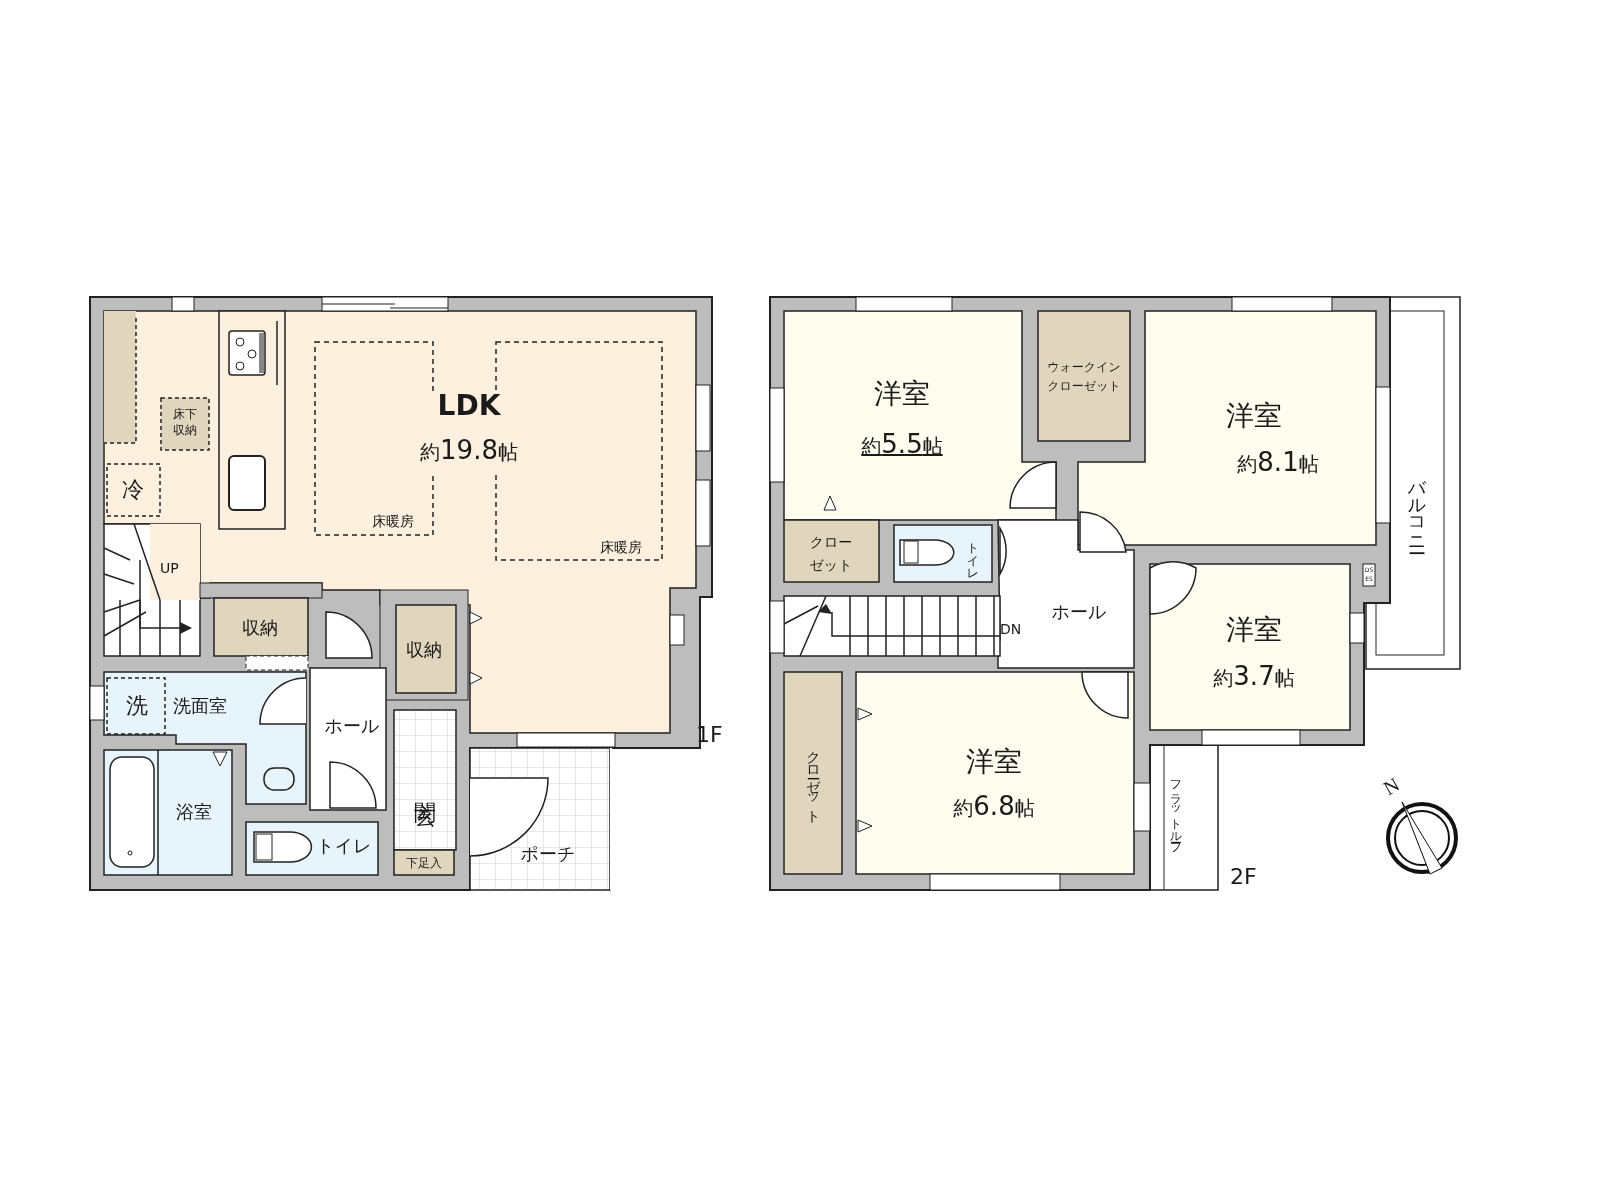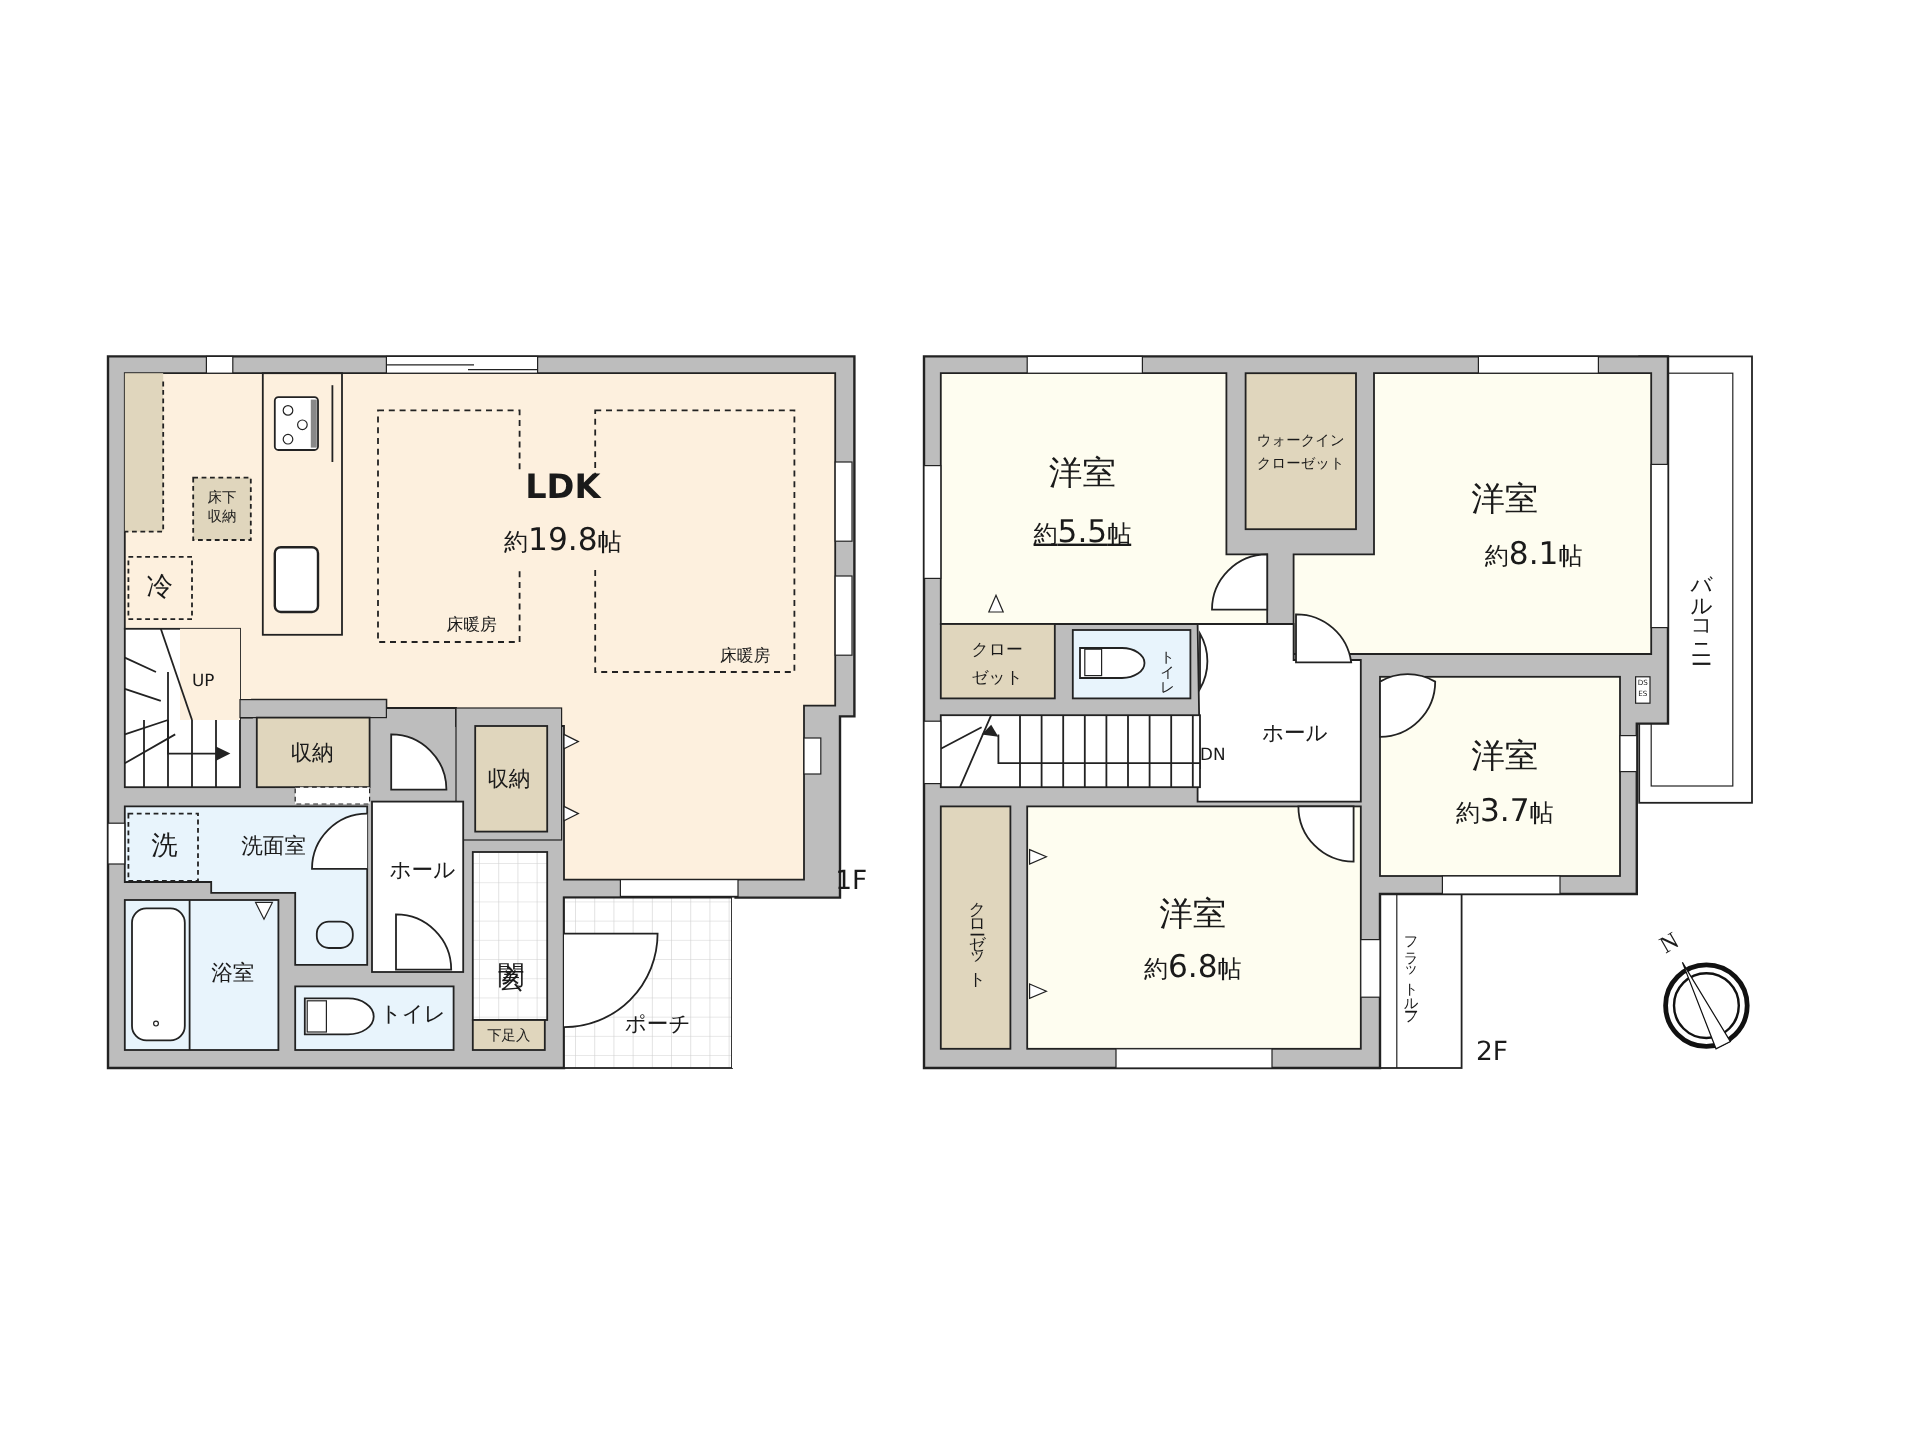--- a/index.html
+++ b/index.html
@@ -183,21 +183,21 @@
 </svg>
 
 <div class="lbl center room-name" style="left:469px;top:406px;font-weight:bold;">LDK</div>
 <div class="lbl center room-size" style="left:469px;top:450px;">
   <span>約</span><span class="num">19.8</span><span>帖</span>
 </div>
 <div class="lbl micro center" style="left:185px;top:414px;">床下</div>
 <div class="lbl micro center" style="left:185px;top:430px;">収納</div>
 <div class="lbl center" style="left:133px;top:490px;font-size:22px;">冷</div>
 <div class="lbl center" style="left:137px;top:706px;font-size:22px;">洗</div>
-<div class="lbl center small" style="left:228px;top:706px;">洗面室</div>
+<div class="lbl center small" style="left:200px;top:706px;">洗面室</div>
 <div class="lbl center small" style="left:194px;top:812px;">浴室</div>
 <div class="lbl center small" style="left:344px;top:846px;">トイレ</div>
 <div class="lbl center small" style="left:352px;top:726px;">ホール</div>
 <div class="lbl center vert" style="left:425px;top:786px;font-size:22px;">玄関</div>
 <div class="lbl center micro" style="left:424px;top:863px;">下足入</div>
 <div class="lbl center small" style="left:548px;top:854px;">ポーチ</div>
 <div class="lbl center small" style="left:260px;top:628px;">収納</div>
 <div class="lbl center small" style="left:424px;top:650px;">収納</div>
 <div class="lbl tiny" style="left:372px;top:514px;">床暖房</div>
 <div class="lbl tiny" style="left:600px;top:540px;">床暖房</div>

